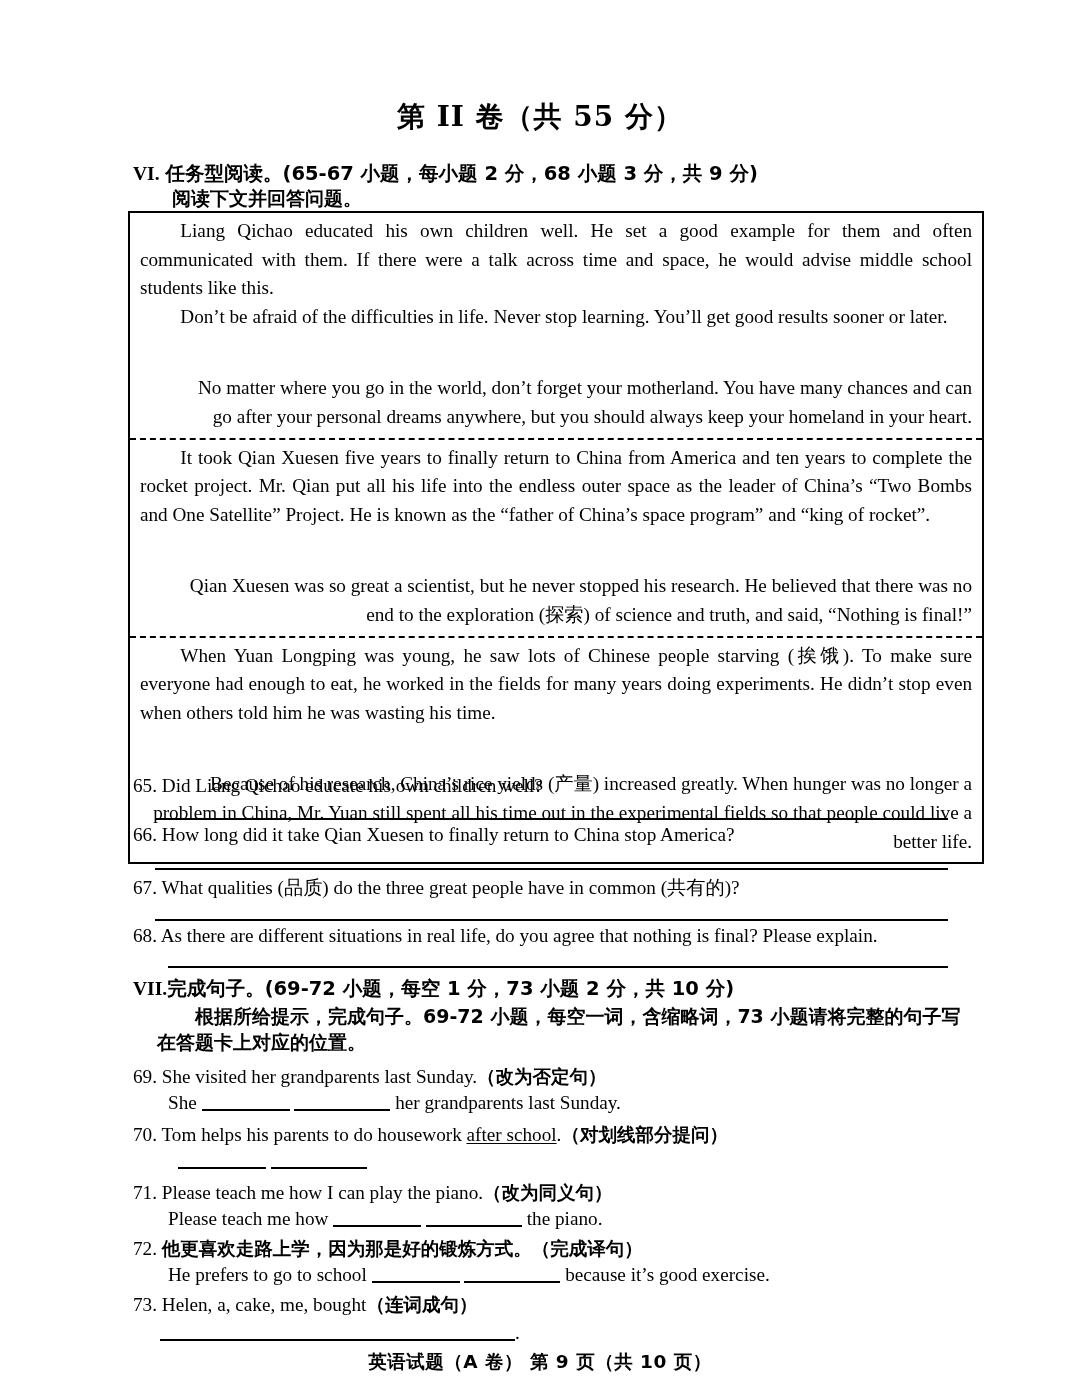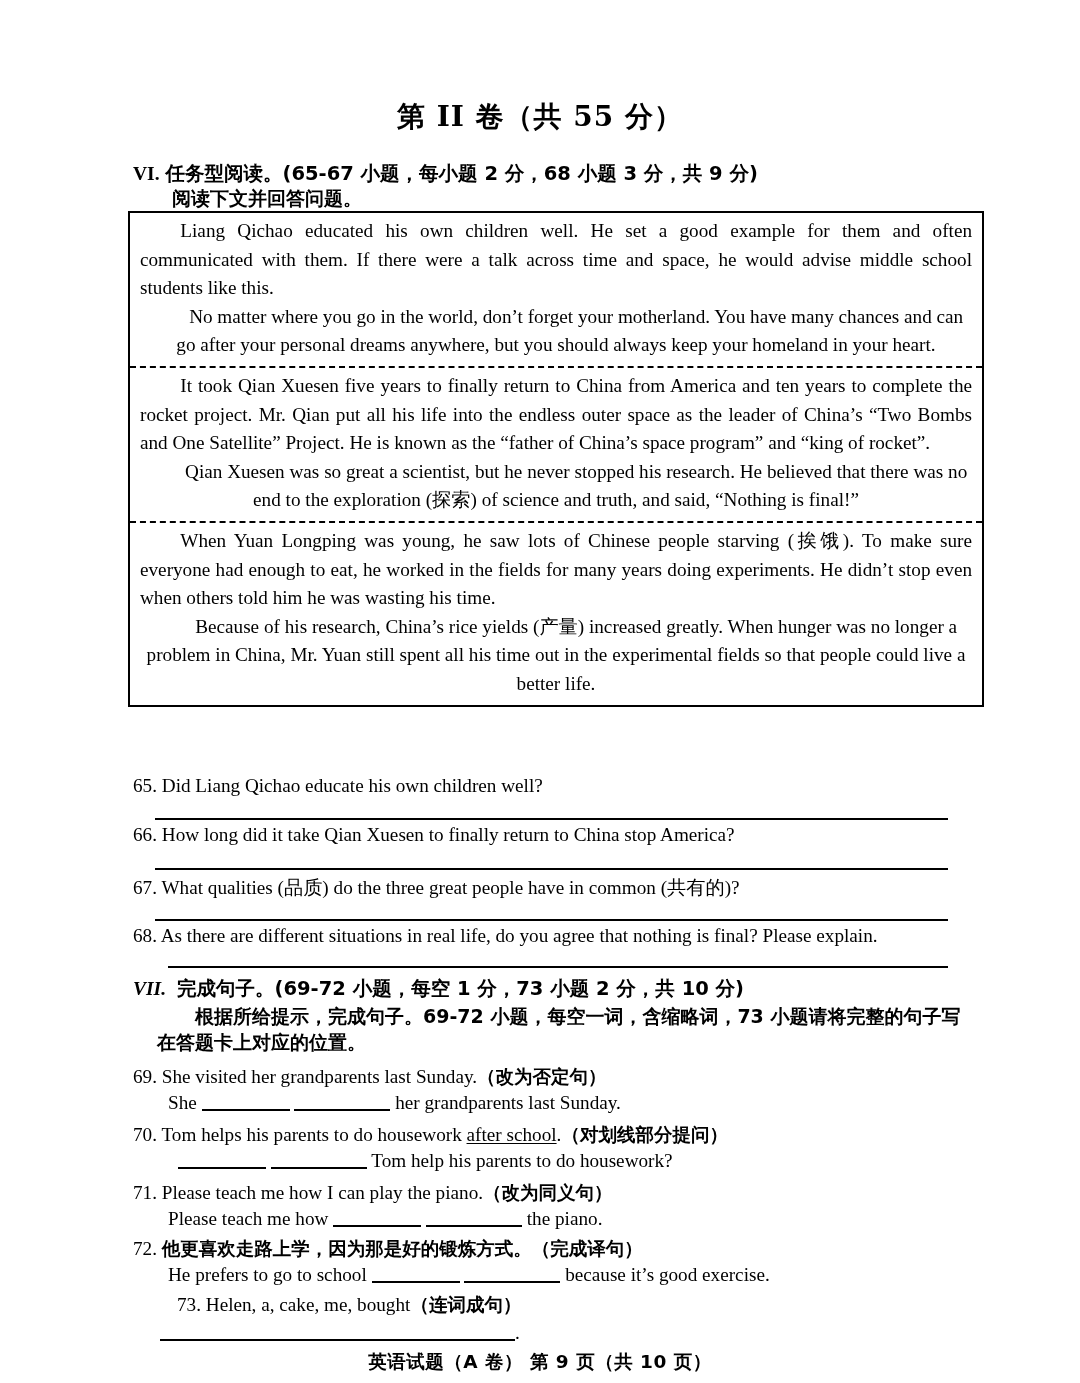--- a/index.html
+++ b/index.html
@@ -82,21 +82,22 @@
   .passage-part p {
     margin: 0;
     font-size: 19.2px;
     line-height: 28.6px;
     text-indent: 2.1em;
     text-align: justify;
     text-justify: inter-word;
     font-family: "Liberation Serif", "DejaVu Serif", serif;
   }
   .passage-part p.last {
-    text-align: center;
+    text-align: right;
+    margin-top: 43px;
   }
 
   
   .qa {
     position: absolute;
     left: 133px;
     width: 815px;
     font-size: 19.2px;
     font-family: "Liberation Serif", "DejaVu Serif", serif;
     white-space: nowrap;
@@ -113,22 +114,21 @@
     left: 133px;
     top: 975px;
     font-size: 19.5px;
     font-weight: bold;
     font-family: "DejaVu Sans", "Liberation Sans", sans-serif;
     white-space: nowrap;
   }
   .sec7-head .roman {
     font-family: "Liberation Serif", serif;
     font-weight: bold;
-    margin-right: 11px;
-    font-style: italic;
+    margin-right: 0;
   }
   .sec7-sub {
     position: absolute;
     left: 133px;
     top: 1003px;
     width: 822px;
     font-size: 19px;
     font-weight: bold;
     line-height: 26px;
     text-indent: 2em;
@@ -187,20 +187,21 @@
 
   <div class="sec6-head">
     <span class="roman">VI.</span><span>任务型阅读。(65-67 小题，每小题 2 分，68 小题 3 分，共 9 分)</span>
   </div>
   <div class="sec6-sub">阅读下文并回答问题。</div>
 
   <div class="passage-box">
 
     <div class="passage-part">
       <p>Liang Qichao educated his own children well. He set a good example for them and often communicated with them. If there were a talk across time and space, he would advise middle school students like this.</p>
+      <p>Don’t be afraid of the difficulties in life. Never stop learning. You’ll get good results sooner or later.</p>
       <p class="last">No matter where you go in the world, don’t forget your motherland. You have many chances and can go after your personal dreams anywhere, but you should always keep your homeland in your heart.</p>
     </div>
 
     <div class="passage-part">
       <p>It took Qian Xuesen five years to finally return to China from America and ten years to complete the rocket project. Mr. Qian put all his life into the endless outer space as the leader of China’s “Two Bombs and One Satellite” Project. He is known as the “father of China’s space program” and “king of rocket”.</p>
       <p class="last">Qian Xuesen was so great a scientist, but he never stopped his research. He believed that there was no end to the exploration (探索) of science and truth, and said, “Nothing is final!”</p>
     </div>
 
     <div class="passage-part">
       <p>When Yuan Longping was young, he saw lots of Chinese people starving (挨饿). To make sure everyone had enough to eat, he worked in the fields for many years doing experiments. He didn’t stop even when others told him he was wasting his time.</p>
@@ -249,21 +250,20 @@
     <span>her grandparents last Sunday.</span>
   </div>
 
   <div class="fq" style="top:1122px;">
     <span>70.</span>
     <span>Tom helps his parents to do housework </span><span class="ul">after school</span><span>.</span><span class="cn">（对划线部分提问）</span>
   </div>
   <div class="fq-ans" style="left:178px; top:1148px;">
     <span class="blank b-sm"></span>
     <span class="blank b-md"></span>
-    <span>Tom help his parents to do housework?</span>
   </div>
 
   <div class="fq" style="top:1180px;">
     <span>71.</span>
     <span>Please teach me how I can play the piano.</span><span class="cn">（改为同义句）</span>
   </div>
   <div class="fq-ans" style="left:168px; top:1206px;">
     <span>Please teach me how</span>
     <span class="blank b-sm"></span>
     <span class="blank b-md"></span>
@@ -274,21 +274,21 @@
     <span>72.</span>
     <span class="cn">他更喜欢走路上学，因为那是好的锻炼方式。</span><span class="cn">（完成译句）</span>
   </div>
   <div class="fq-ans" style="left:168px; top:1262px;">
     <span>He prefers to go to school</span>
     <span class="blank b-sm"></span>
     <span class="blank b-md"></span>
     <span>because it’s good exercise.</span>
   </div>
 
-  <div class="fq" style="top:1292px;margin-left:44px;">
+  <div class="fq" style="top:1292px;">
     <span>73.</span>
     <span>Helen, a, cake, me, bought</span><span class="cn">（连词成句）</span>
   </div>
   <div class="fq-ans" style="left:160px; top:1320px;">
     <span class="blank" style="width:355px;"></span><span>.</span>
   </div>
 
   <div class="footer">英语试题（A 卷） 第 9 页（共 10 页）</div>
 
 </div>

